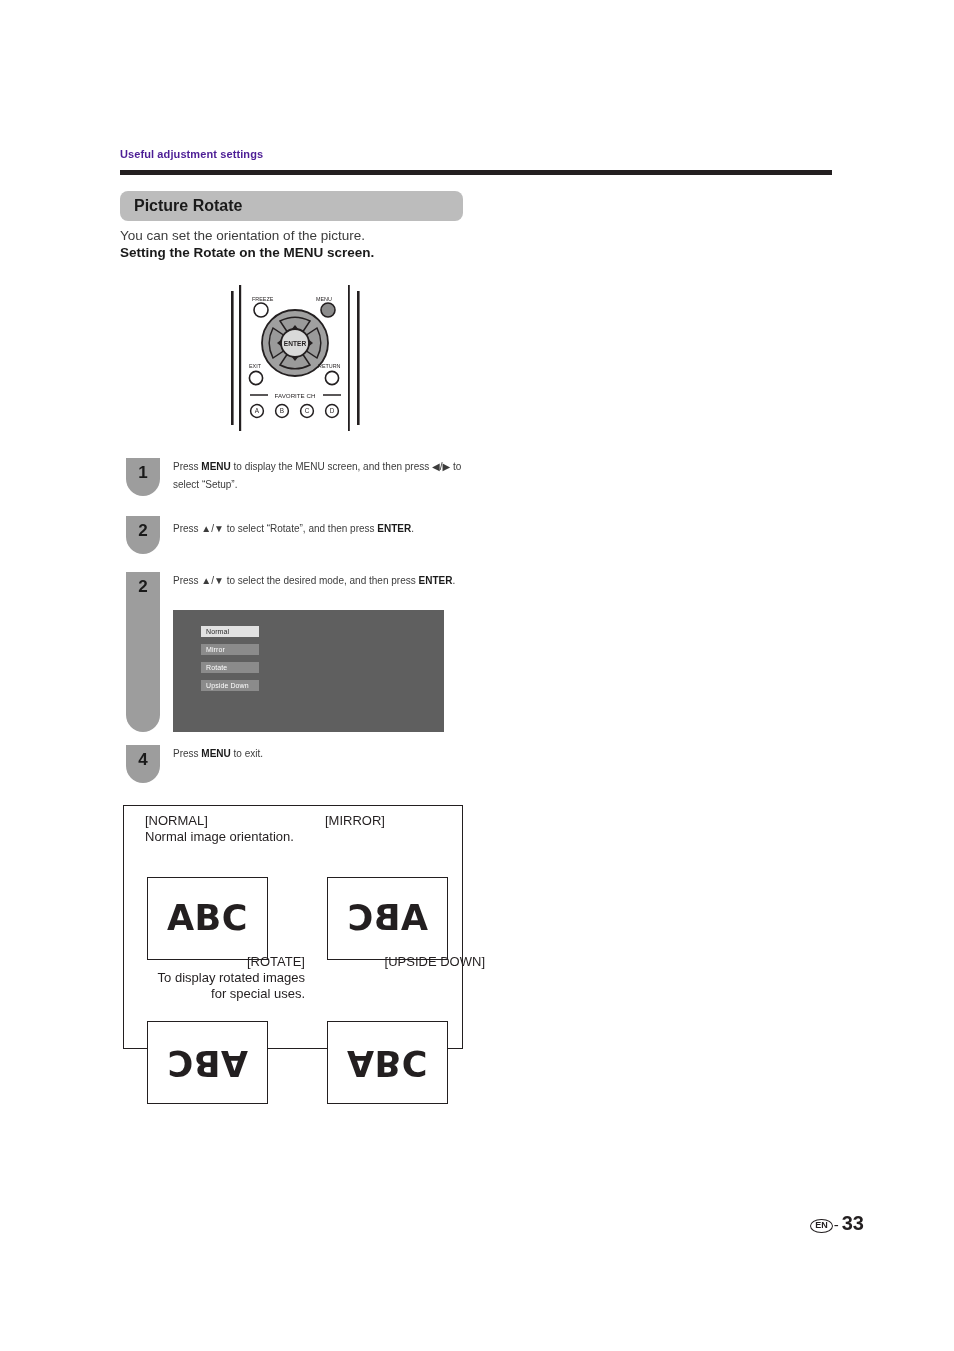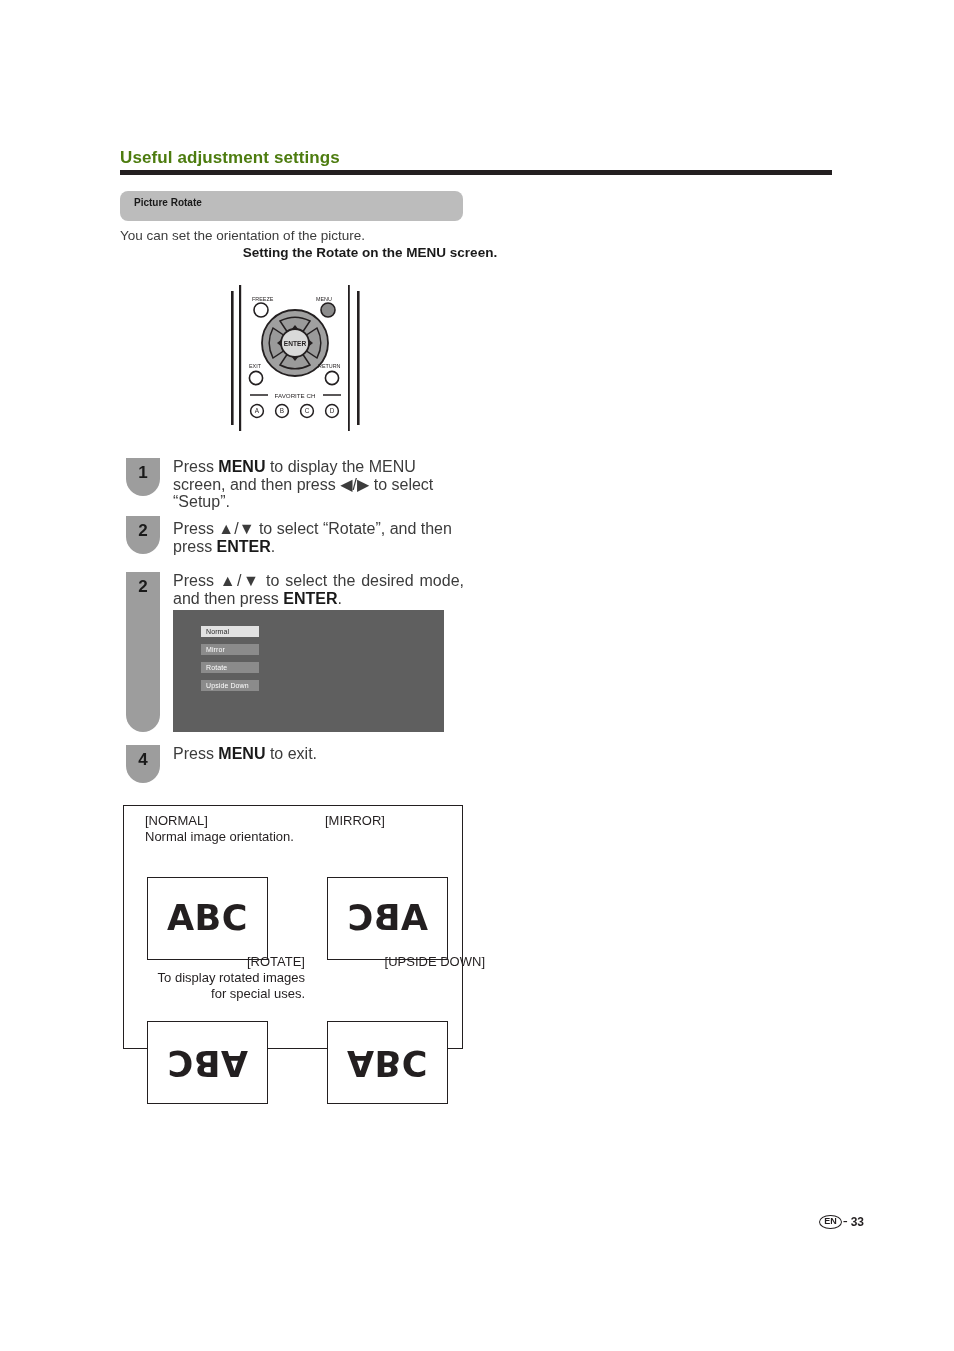--- a/index.html
+++ b/index.html
@@ -17,24 +17,24 @@
   }
 
   
   .page-header {
     position: absolute;
     left: 120px;
     top: 148px;
     width: 712px;
   }
   .header-title {
-    font-size: 17px;
+    font-size: 11px;
     font-weight: bold;
     letter-spacing: 0.1px;
-    color: #4d7c0f;
+    color: #4c1d95;
   }
   .header-rule {
     position: absolute;
     left: 120px;
     top: 170px;
     width: 712px;
     height: 5px;
     background: #231f20;
   }
 
@@ -46,36 +46,36 @@
     width: 343px;
     height: 30px;
     background: #bcbcbc;
     border-radius: 8px;
     box-sizing: border-box;
   }
   .section-pill-label {
     position: absolute;
     left: 14px;
     top: 6px;
-    font-size: 10px;
+    font-size: 16px;
     font-weight: bold;
     color: #1a1a1a;
   }
 
   
   .intro {
     position: absolute;
     left: 120px;
     top: 227px;
     width: 500px;
     font-size: 13.5px;
     line-height: 17px;
   }
   .intro .line1 { color: #3c3c3c; font-weight: normal; }
-  .intro .line2 { font-weight: bold; color: #1a1a1a; text-align: center; }
+  .intro .line2 { font-weight: bold; color: #1a1a1a; }
 
   
   .remote-figure {
     position: absolute;
     left: 230px;
     top: 285px;
     width: 146px;
     height: 146px;
   }
 
@@ -93,21 +93,21 @@
     font-size: 17px;
     font-weight: bold;
     text-align: center;
     line-height: 1;
     padding-top: 6px;
     box-sizing: border-box;
   }
   .step-text {
     position: absolute;
     left: 173px;
-    font-size: 16px;
+    font-size: 10px;
     line-height: 17.5px;
     color: #3c3c3c;
   }
   .step-text b { color: #1a1a1a; }
   .step-text.justify { text-align: justify; }
 
   
   .osd {
     position: absolute;
     left: 173px;
@@ -211,21 +211,21 @@
     border: 1.4px solid #231f20;
     border-radius: 50%;
     padding: 0px 4px 1px 4px;
     font-size: 9px;
     font-weight: bold;
     vertical-align: 2px;
     line-height: 11px;
   }
   .footer-page {
     font-weight: bold;
-    font-size: 12px;
+    font-size: 20px;
     margin-left: 2px;
   }
   .footer-dash { margin: 0 1px; }
 </style>
 </head>
 <body>
 
 <div class="page-header">
   <div class="header-title">Useful adjustment settings</div>
 </div>

